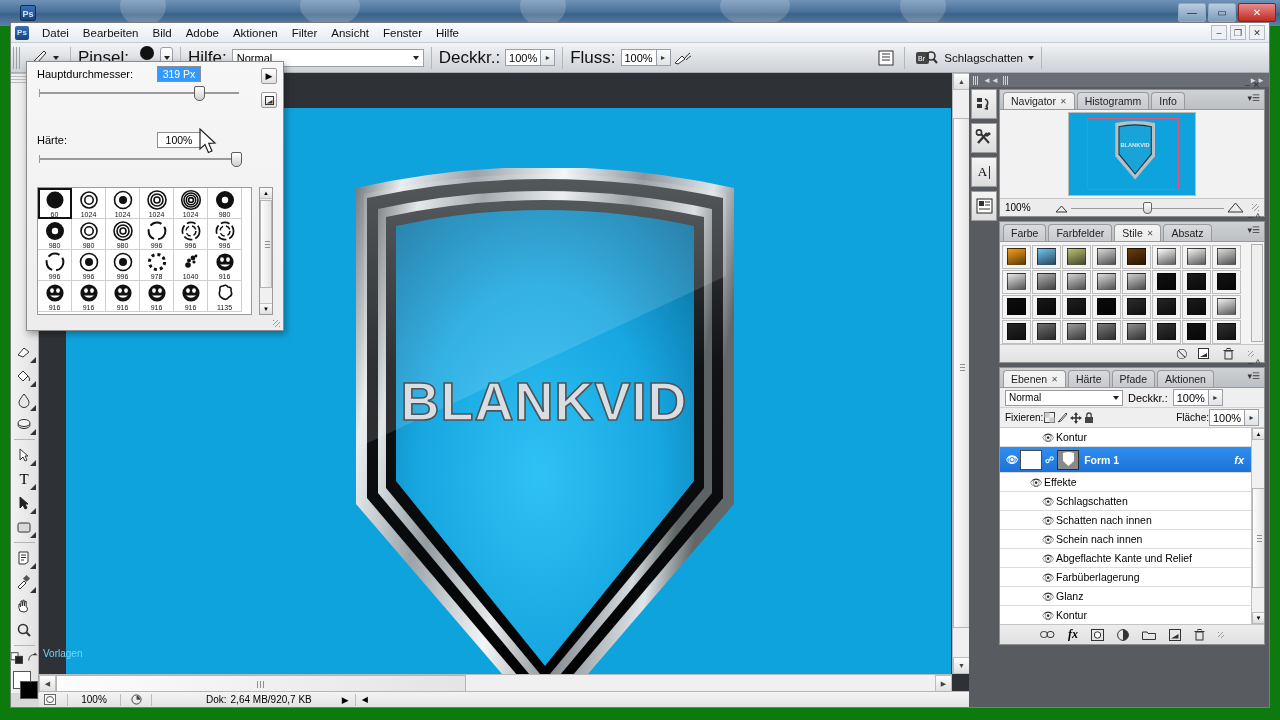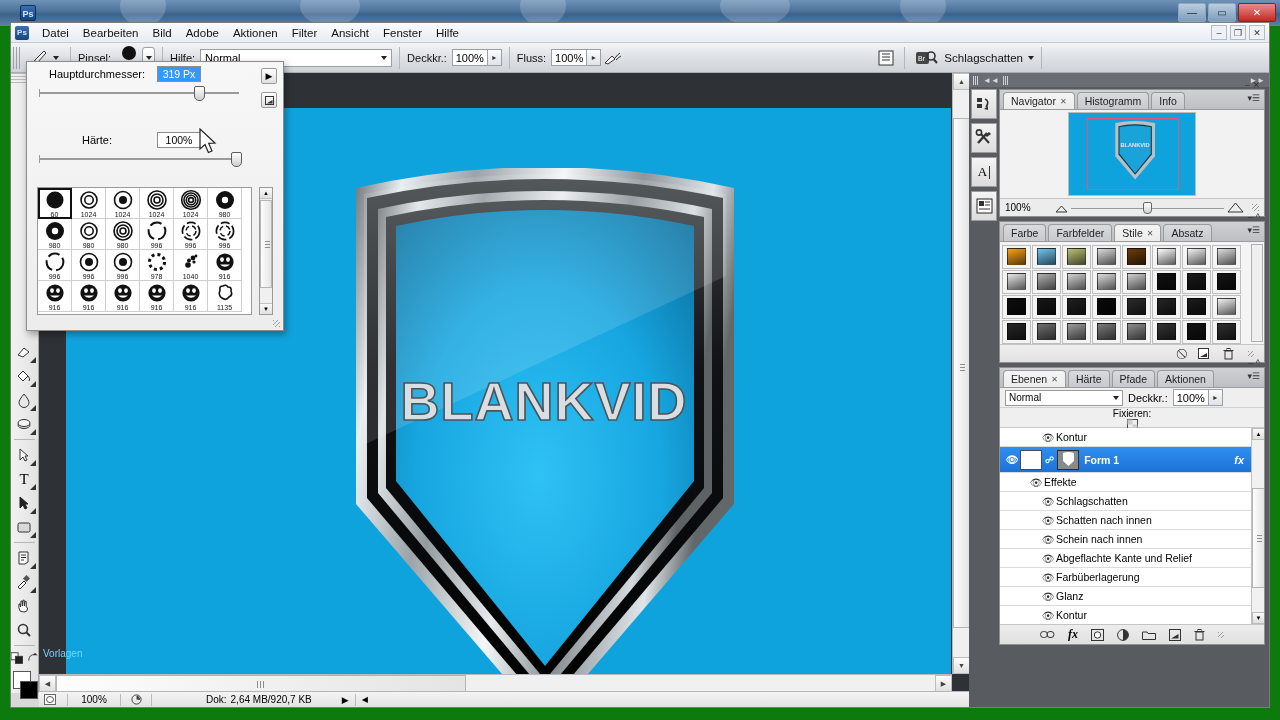--- a/index.html
+++ b/index.html
@@ -41,21 +41,21 @@
   .appwbtn { width:16px; height:15px; border:1px solid #b3bcc5; background:#eef2f6;
     font-size:9px; color:#333; display:flex; align-items:center; justify-content:center;}
 
   
   .optbar { position:absolute; left:0; top:20px; width:100%; height:30px;
     background:linear-gradient(180deg,#f3f4f6,#dcdfe3 55%,#cfd3d8);
     border-bottom:1px solid #a9aeb4; display:flex; align-items:center; gap:0; }
   .gripv { width:7px; height:22px; margin:0 3px 0 2px;
      background:repeating-linear-gradient(90deg,#9aa0a6 0 1px,transparent 1px 3px);}
   .optsep { width:1px; height:22px; background:#b3b8bd; margin:0 7px; }
-  .opt-lbl { font-size:11px; color:#111; margin-right:5px; white-space:nowrap;}
+  .opt-lbl { font-size:17px; color:#111; margin-right:5px; white-space:nowrap;}
   .toolwell { display:flex; align-items:center; padding:0 4px; }
   .tool-glyph { width:26px; height:22px; display:flex; align-items:center; justify-content:center;}
   .caretdn { width:0;height:0;border-left:3.5px solid transparent;border-right:3.5px solid transparent;
      border-top:4px solid #222; }
   .brushprev { display:flex; flex-direction:column; align-items:center; width:26px;}
   .brushdot { width:14px;height:14px;border-radius:50%;background:#111;}
   .brushnum { font-size:8px; color:#222; line-height:9px;}
   .brushdrop { width:13px;height:22px;border:1px solid #9aa0a6;background:linear-gradient(180deg,#fff,#e3e6ea);
      border-radius:3px; display:flex;align-items:center;justify-content:center;}
   .combo { width:192px; height:18px; border:1px solid #9aa0a6; background:#fff;
@@ -104,21 +104,21 @@
   .statusbar { position:absolute; left:28px; bottom:0; right:300px; height:16px;
      background:linear-gradient(180deg,#f4f4f4,#e2e2e2); border-top:1px solid #b5b5b5;
      display:flex; align-items:center; font-size:10px; }
   .stsep { width:1px;height:12px;background:#bbb;margin:0 6px;}
 
   
   .brushpanel { position:absolute; left:15px; top:38px; width:258px; height:270px;
     background:linear-gradient(180deg,#f7f7f7,#ededed); border:1px solid #8c8c8c;
     box-shadow:2px 3px 7px rgba(0,0,0,.35); z-index:40; }
   .bp-row { display:flex; align-items:center; padding:4px 10px; }
-  .bp-lbl { font-size:11px; width:120px;text-align:center;}
+  .bp-lbl { font-size:11px; width:120px;}
   .bp-valbox { width:44px;height:16px;border:1px solid #8d8d8d;background:#fff;
     font-size:10.5px;text-align:center;line-height:15px;}
   .bp-valbox.sel { background:#3399ff; color:#fff; }
   .bp-slider { position:relative; height:14px; margin:0 12px 0 12px; }
   .bp-track { position:absolute; left:0; right:0; top:6px; height:2px; background:#9a9a9a;}
   .bp-knob { position:absolute; top:0; width:11px; height:15px; border:1px solid #5d5d5d;
      border-radius:2px 2px 5px 5px; background:linear-gradient(180deg,#fff,#cfcfcf);}
   .bp-tick { position:absolute; left:0; top:3px; width:1px; height:8px; background:#9a9a9a;}
   .bp-rightbtns { position:absolute; right:6px; top:6px; }
   .rbtn { width:16px;height:16px;border:1px solid #9a9a9a;background:linear-gradient(180deg,#fff,#e0e0e0);
@@ -176,21 +176,21 @@
   .stylesb { position:absolute; right:1px; top:2px; width:12px; bottom:2px; background:#efefef; border:1px solid #b0b0b0;}
   .panelfoot { height:18px; background:linear-gradient(180deg,#eee,#e2e2e2); border-top:1px solid #c4c4c4;
      display:flex; align-items:center; justify-content:flex-end; gap:14px; padding-right:10px; font-size:10px;}
 
   
   .lyr-modebar { height:20px; display:flex; align-items:center; padding:0 5px; gap:5px;
       background:#efefef; border-bottom:1px solid #d2d2d2;}
   .lyr-combo { width:118px; height:16px; border:1px solid #9a9a9a; background:#fff; font-size:10px;
       display:flex; align-items:center; justify-content:space-between; padding:0 3px;}
   .lyr-lockbar { height:20px; display:flex; align-items:center; padding:0 5px; 
-      background:#efefef; border-bottom:1px solid #c9c9c9; font-size:10px;flex-direction:column;}
+      background:#efefef; border-bottom:1px solid #c9c9c9; font-size:10px;}
   .lockico { width:13px;height:13px;display:flex;align-items:center;justify-content:center;font-size:9px;}
   .layerlist { background:#fff; position:relative; overflow:hidden;}
   .lrow { height:19px; display:flex; align-items:center; border-bottom:1px solid #dcdcdc; font-size:10.5px;
       padding-left:4px; position:relative;}
   .lrow.sel { background:linear-gradient(180deg,#2f8ff0,#1d72d8); color:#fff; font-weight:bold; height:26px;}
   .eye { width:16px; text-align:center; font-size:10px; color:#333;}
   .lthumb { width:22px;height:20px;background:#fff;border:1px solid #4a4a4a;margin-right:3px;}
   .lmaskthumb { width:22px;height:20px;background:#8a8a8a;border:1px solid #2d2d2d;margin-right:5px;
      display:flex;align-items:center;justify-content:center;}
   .fxlabel { position:absolute; right:20px; font-style:italic; font-weight:bold; font-size:11px;}

